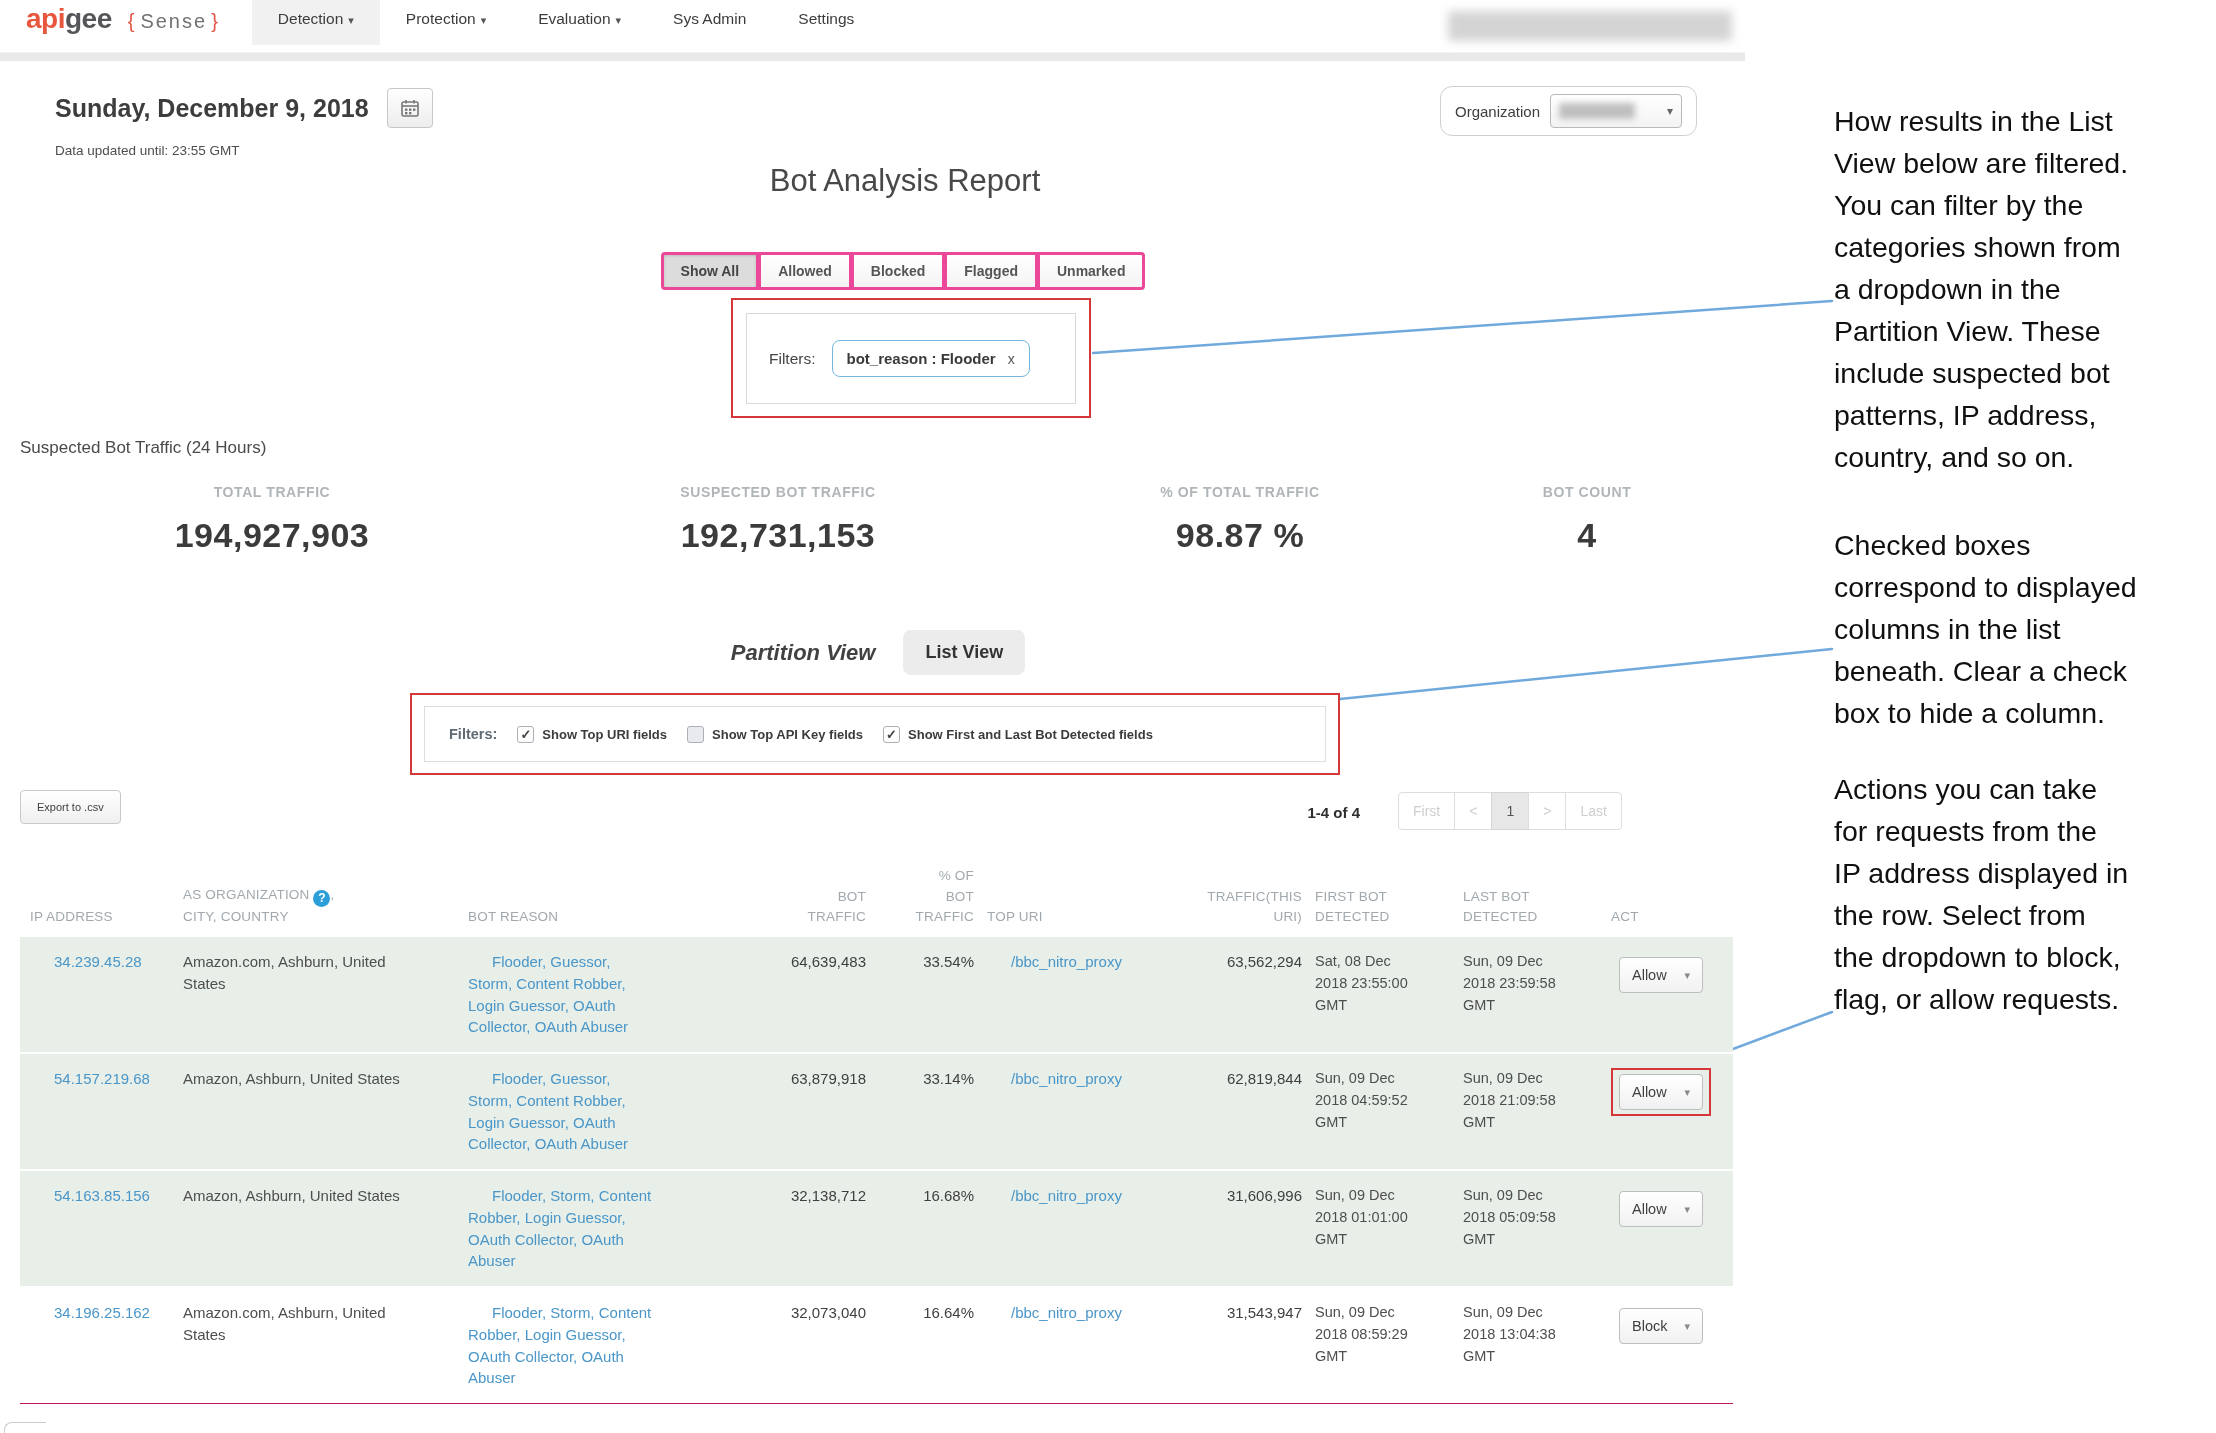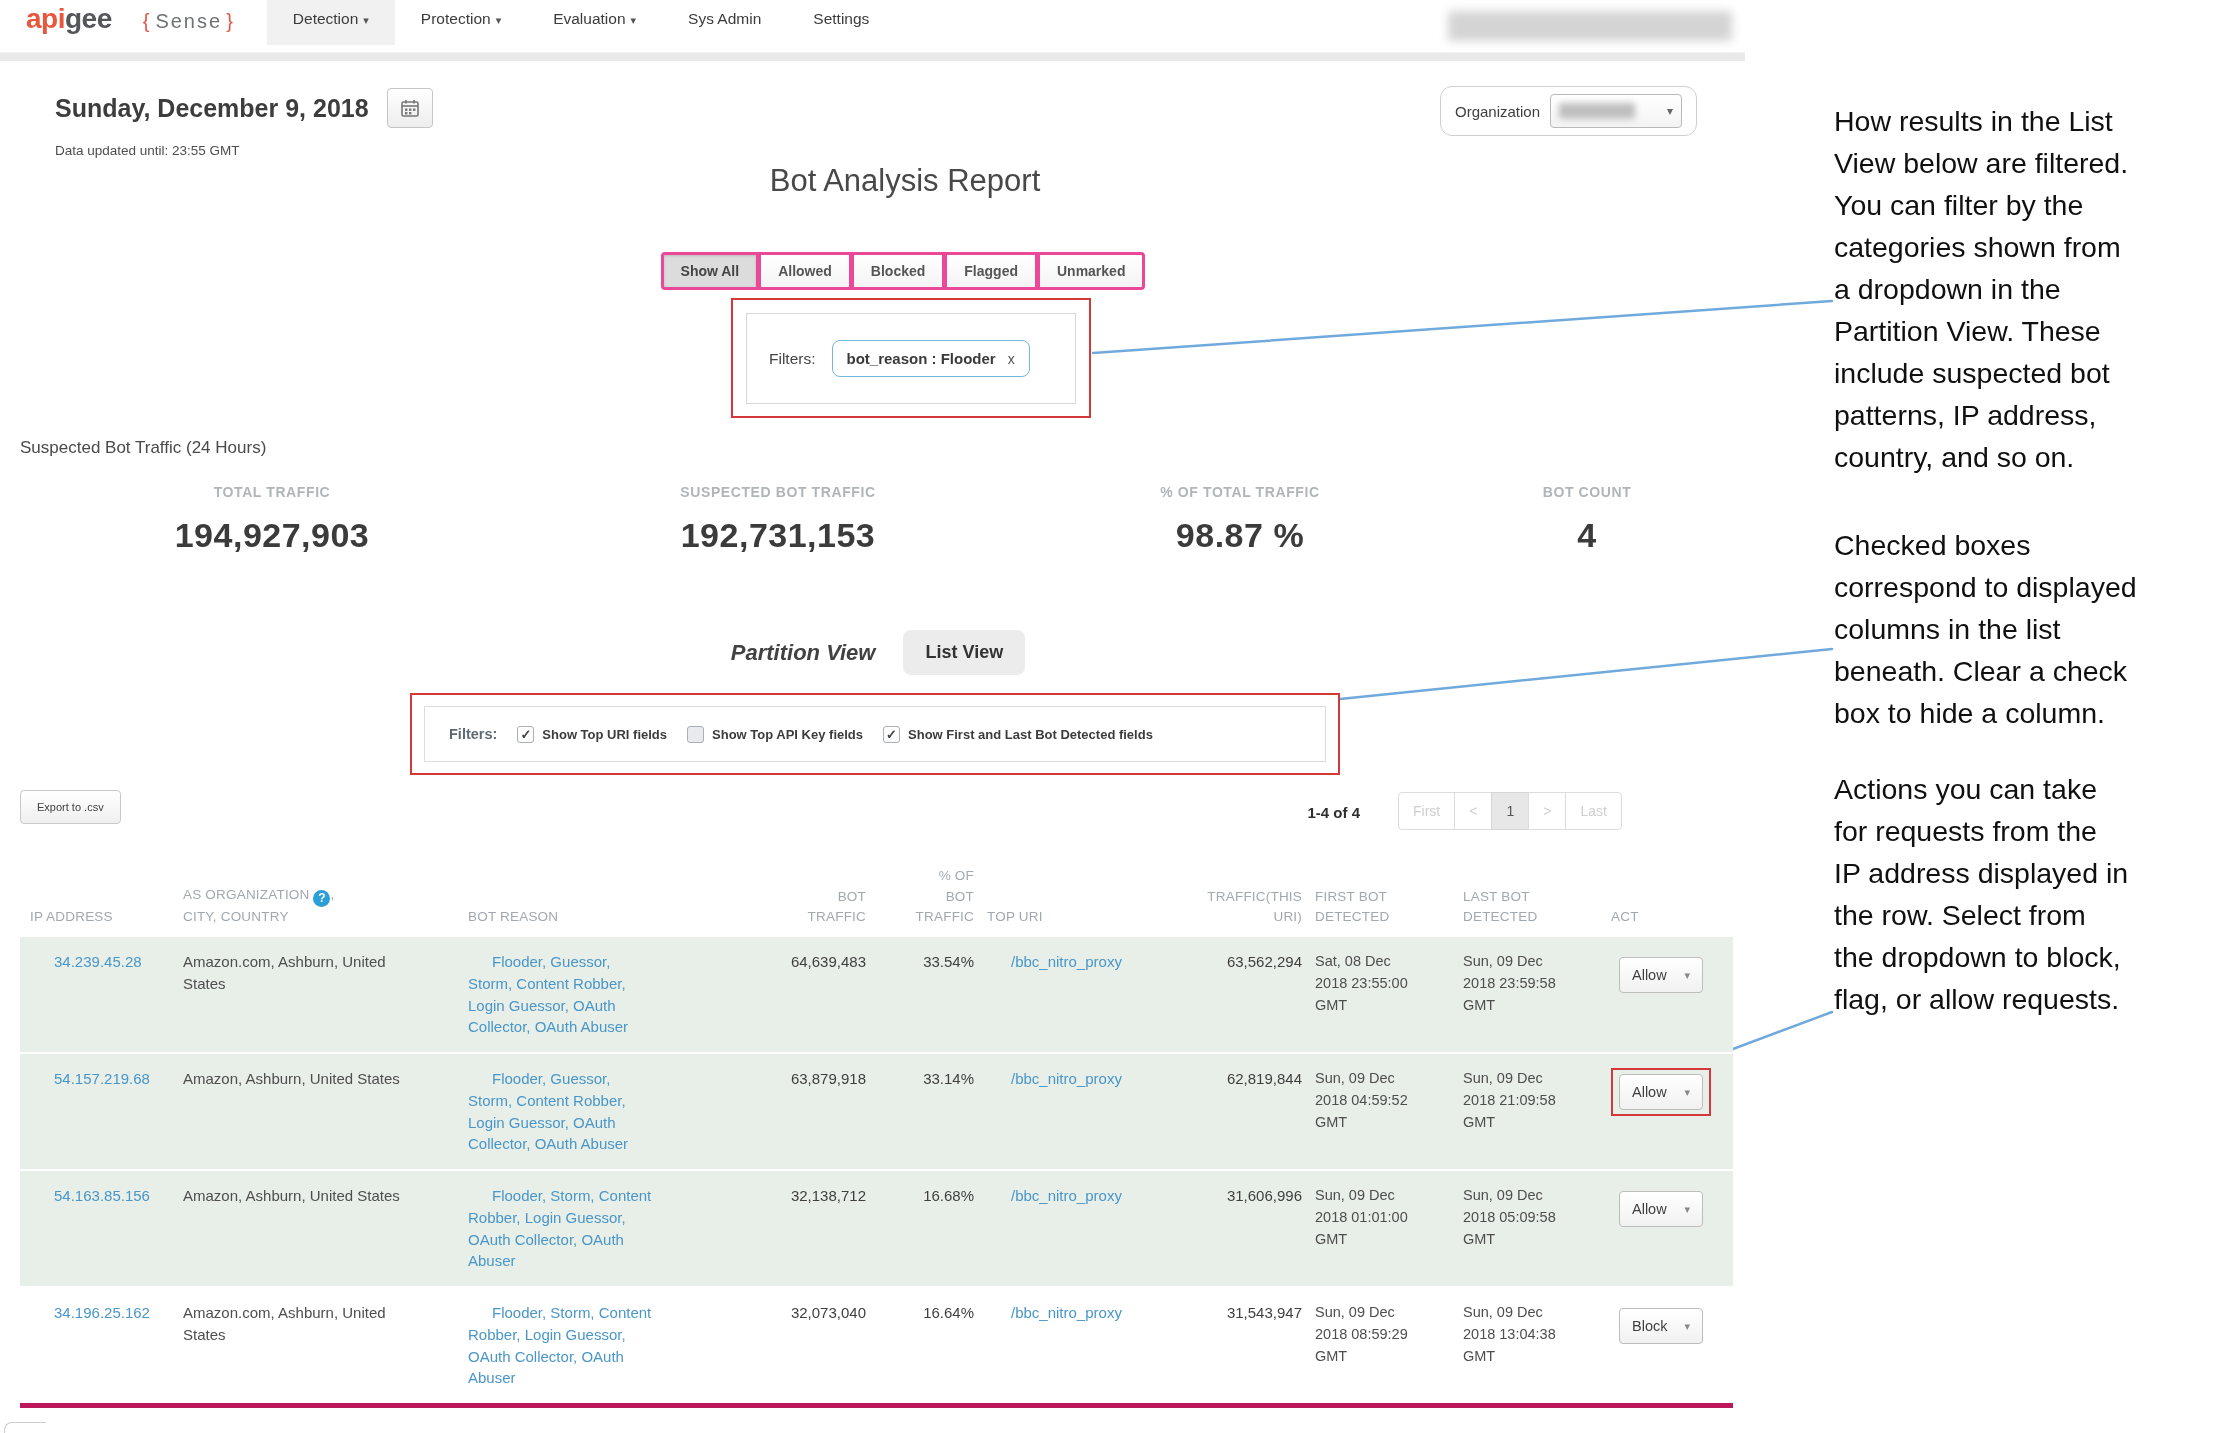--- a/index.html
+++ b/index.html
@@ -6,21 +6,21 @@
   html,body { background:#fff; }
   body { width:2216px; height:1433px; font-family:"Liberation Sans", sans-serif; color:#3d3d3d; }
   .page { position:relative; width:2216px; height:1433px; background:#fff; overflow:hidden; }
 
   
   .topnav { position:absolute; left:0; top:0; width:1745px; height:37px; background:#fff; display:flex; align-items:center; }
   .nav-band { position:absolute; left:0; top:52px; width:1745px; height:9px; background:#e9e9e9; border-top:1px solid #f3f3f3; }
   .logo { margin-left:26px; display:flex; align-items:baseline; white-space:nowrap; }
   .logo-api { font-size:28px; font-weight:bold; color:#e8573d; letter-spacing:-0.5px; }
   .logo-gee { font-size:28px; font-weight:bold; color:#55565a; letter-spacing:-0.5px; }
-  .logo-sense { margin-left:31px; font-size:20px; letter-spacing:2px; }
+  .logo-sense { margin-left:16px; font-size:20px; letter-spacing:2px; }
   .brace { color:#e25444; }
   .sense-word { color:#6f7173; padding:0 4px; }
   .nav-items { display:flex; height:52px; margin-left:32px; }
   .nav-item { padding:0 26px; line-height:52px; font-size:15.5px; color:#3c3c3c; cursor:pointer; white-space:nowrap; }
   .nav-item.active { background:#f1f1f1; }
   .nav-caret { font-size:11px; color:#555; margin-left:5px; }
   .account-blur { position:absolute; left:1448px; top:11px; width:284px; height:30px; background:#c6c6c6; opacity:.75; border-radius:3px; filter:blur(5px); }
 
   
   .date-row { position:absolute; left:55px; top:88px; display:flex; align-items:center; }
@@ -88,21 +88,21 @@
   .pg.current { background:#e7e7e7; color:#555; border-color:#d5d5d5; }
 
   
   .bot-table { position:absolute; left:20px; top:845px; width:1713px; }
   .thead, .trow { display:grid; grid-template-columns:150px 272px 245px 140px 95px 152px 150px 135px 135px 118px; column-gap:13px; }
   .thead { height:92px; align-items:end; padding-bottom:10px; }
   .th { font-size:13.5px; color:#a2a9ae; letter-spacing:.2px; line-height:1.5; }
   .th.num { text-align:right; }
   .trow { padding:14px 0; }
   .trow.green { background:#e8efe9; border-bottom:2px solid #fff; }
-  .trow.white { background:#fff; border-bottom:5px solid #be185d; }
+  .trow.white { background:#fff; border-bottom:1px solid #be185d; }
   .td { font-size:15px; line-height:1.45; color:#4e4e4e; }
   .td.num { text-align:right; color:#3f3f3f; }
   .c-ip { padding-left:10px; }
   .c-org { padding-right:40px; }
   .c-reason { padding-right:55px; }
   .c-first, .c-last { padding-right:30px; font-size:14.5px; line-height:1.5; }
   .link { color:#4a96c8; cursor:pointer;margin-left:24px; }
   .help { display:inline-flex; width:17px; height:17px; border-radius:50%; background:#2d9fd8; color:#fff; font-size:12px; font-weight:700; align-items:center; justify-content:center; vertical-align:-3px; cursor:pointer; }
   .act-wrap { display:inline-block; border:2px solid transparent; padding:4px 6px; }
   .act-wrap.red { border-color:#d43838; }

